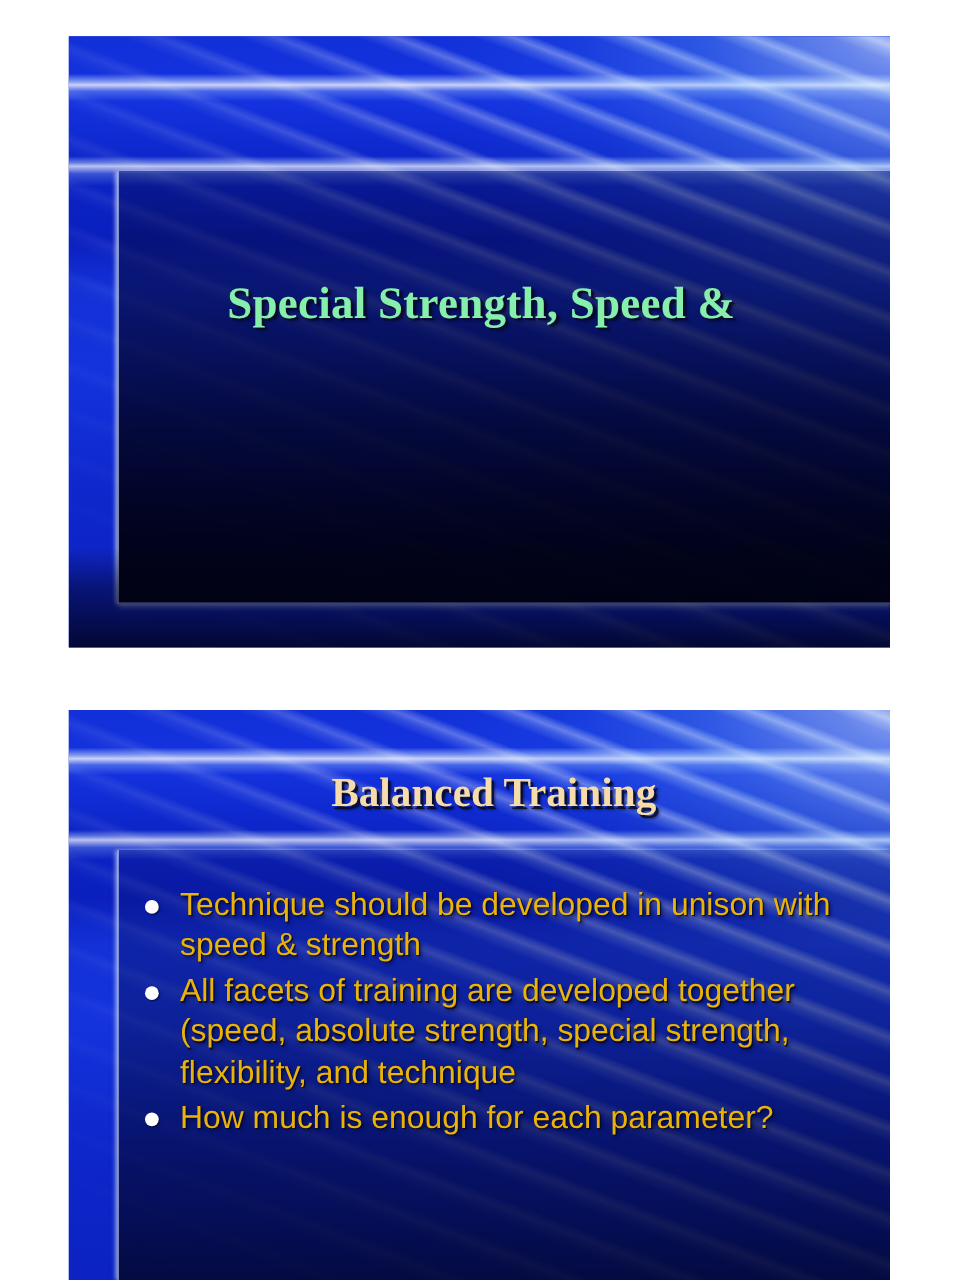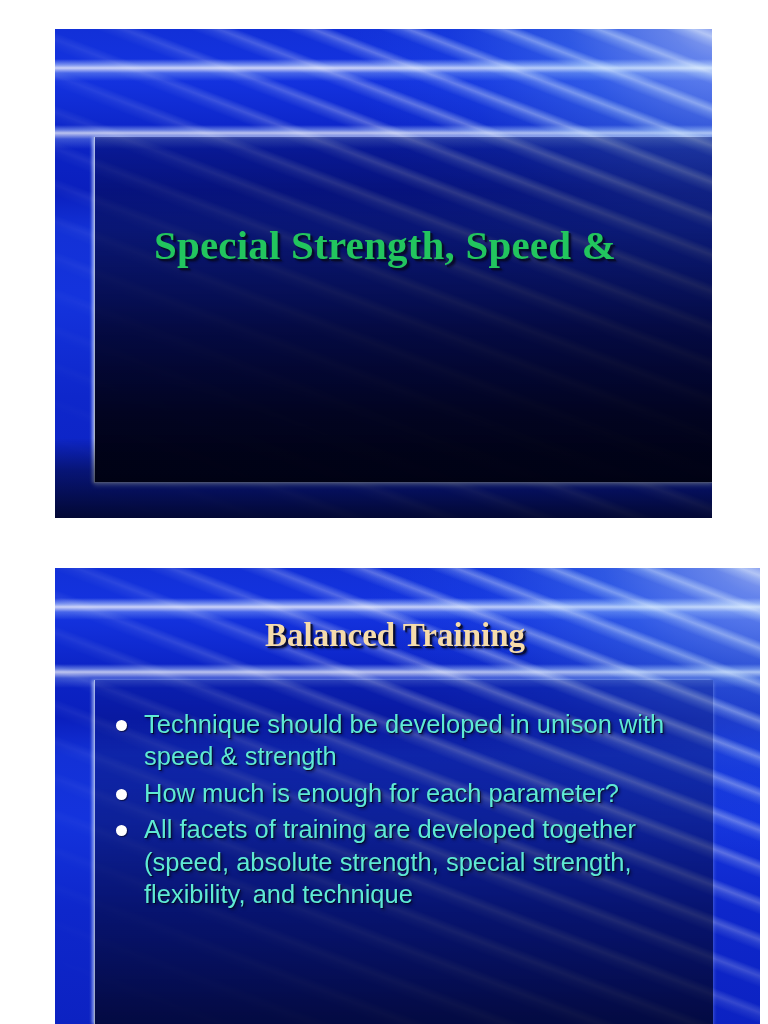--- a/index.html
+++ b/index.html
@@ -26,21 +26,21 @@
 
   
   .slide {
     position: absolute;
     left: 55px;
     width: 657px;
     overflow: hidden;
     background: #0d22c4;
   }
   .slide-1 { top: 29px;  height: 489px; }
-  .slide-2 { top: 568px; height: 456px; padding-left: 48px; }
+  .slide-2 { top: 568px; height: 456px; }
 
   
   .bg-base {
     position: absolute;
     inset: 0;
     background:
       linear-gradient(to bottom,
         #1230d8 0%,
         #1433e0 10%,
         #0c24c6 22%,
@@ -149,23 +149,23 @@
   .title-block {
     position: absolute;
     left: 60px;
     top: 190px;
     width: 540px;
     text-align: center;
   }
   .slide-title {
     font-family: "Liberation Serif", "DejaVu Serif", serif;
     font-weight: bold;
-    font-size: 41px;
+    font-size: 36px;
     line-height: 1.28;
-    color: #22c55e;
+    color: #86efac;
     letter-spacing: 0.2px;
     text-shadow:
        2px 2px 0 rgba(8,10,40,0.85),
        3px 3px 2px rgba(4,6,28,0.60);
     margin: 0;
   }
 
   
   .panel-2 {
     position: absolute;
@@ -213,21 +213,21 @@
     padding: 0;
     list-style: none;
   }
   .bullet-item {
     position: relative;
     padding-left: 34px;
     margin-bottom: 4px;
     font-family: "Liberation Sans", sans-serif;
     font-size: 25.5px;
     line-height: 1.27;
-    color: #5eead4;
+    color: #eab308;
     text-shadow:
        1px 1px 0 rgba(6,8,36,0.80),
        2px 2px 3px rgba(3,4,22,0.55);
   }
   .bullet-dot {
     position: absolute;
     left: 6px;
     top: 12px;
     width: 11px;
     height: 11px;
@@ -268,22 +268,22 @@
       <h2 class="slide-heading">Balanced Training</h2>
     </div>
 
     <ul class="bullet-list">
       <li class="bullet-item">
         <span class="bullet-dot"></span>
         <span class="bullet-text">Technique should be developed in unison with speed &amp; strength</span>
       </li>
       <li class="bullet-item">
         <span class="bullet-dot"></span>
-        <span class="bullet-text">How much is enough for each parameter?</span>
+        <span class="bullet-text">All facets of training are developed together (speed, absolute strength, special strength, flexibility, and technique</span>
       </li>
       <li class="bullet-item">
         <span class="bullet-dot"></span>
-        <span class="bullet-text">All facets of training are developed together (speed, absolute strength, special strength, flexibility, and technique</span>
+        <span class="bullet-text">How much is enough for each parameter?</span>
       </li>
     </ul>
   </div>
 
 </div>
 
 </body></html>

